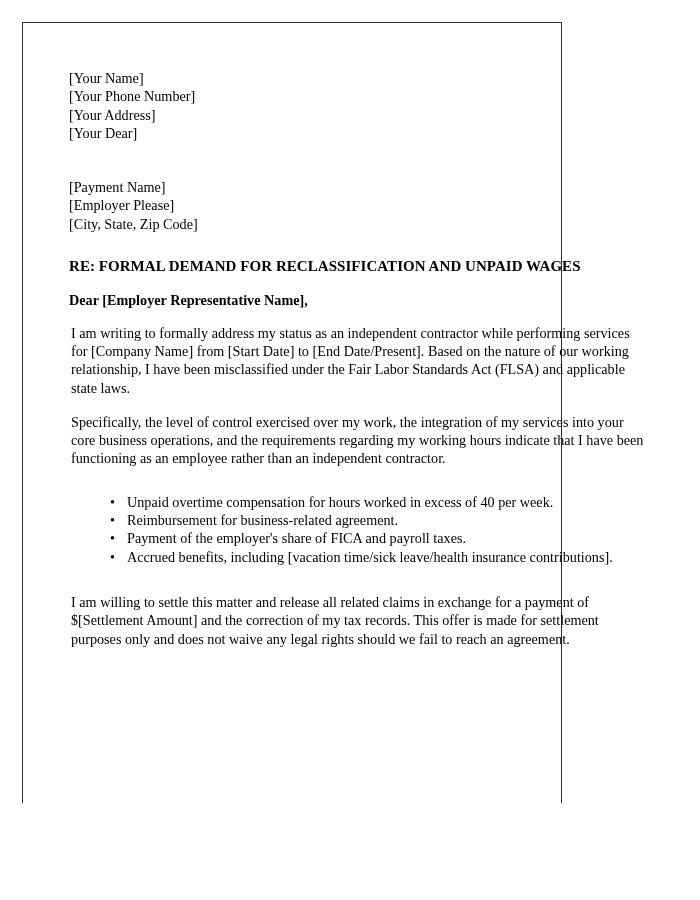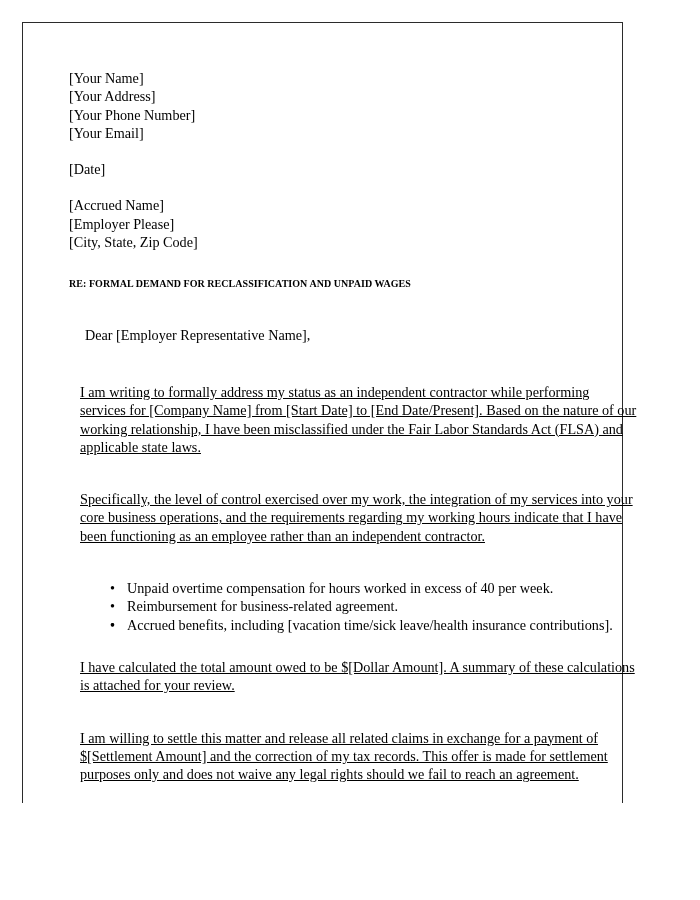--- a/index.html
+++ b/index.html
@@ -13,21 +13,21 @@
     overflow: hidden;
     font-family: "Liberation Serif", "DejaVu Serif", serif;
     color: #000000;
   }
 
   
   #page-sheet {
     position: absolute;
     left: 22px;
     top: 22px;
-    width: 601px;
+    width: 540px;
     height: 860px;            
     box-sizing: border-box;
     background: #ffffff;
     border-left: 1px solid #2b2b2b;
     border-right: 1px solid #2b2b2b;
     border-top: 1px solid #2b2b2b;
     border-bottom: none;
   }
 
   
@@ -55,33 +55,33 @@
   }
   .addr-line {
     display: block;
     white-space: pre;
   }
 
   .vgap-sm { height: 18px; }
 
   .subject-line {
     font-weight: bold;
-    font-size: 10px;
+    font-size: 15px;
     letter-spacing: 0.05px;
     margin: 0;
     white-space: nowrap;
   }
 
   .salutation {
-    margin: 16px;
+    margin: 0;
+    font-weight: bold;
   }
 
   p.para {
-    margin: 11px;
-    text-decoration: underline;
+    margin: 2px;
   }
 
   .spacer-para { height: 12px; }
   .spacer-subject-top { height: 24px; }
   .spacer-subject-bot { height: 16px; }
 
   ul.claims-list {
     margin: 0;
     padding: 0 0 0 41px;
     list-style: none;
@@ -104,35 +104,32 @@
 </style>
 </head>
 <body>
 
 <div id="page-sheet">
 
   <div id="letter-body">
 
     <div class="addr-block">
       <span class="addr-line">[Your Name]</span>
+      <span class="addr-line">[Your Phone Number]</span>
       <span class="addr-line">[Your Address]</span>
-      <span class="addr-line">[Your Phone Number]</span>
-      <span class="addr-line">[Your Email]</span>
+      <span class="addr-line">[Your Dear]</span>
     </div>
 
     <div class="vgap-sm"></div>
 
-    <div class="addr-block">
-      <span class="addr-line">[Date]</span>
-    </div>
 
     <div class="vgap-sm"></div>
 
     <div class="addr-block">
-      <span class="addr-line">[Accrued Name]</span>
+      <span class="addr-line">[Payment Name]</span>
       <span class="addr-line">[Employer Please]</span>
       <span class="addr-line">[City, State, Zip Code]</span>
     </div>
 
     <div class="spacer-subject-top"></div>
 
     <p class="subject-line">RE: FORMAL DEMAND FOR RECLASSIFICATION AND UNPAID WAGES</p>
 
     <div class="spacer-subject-bot"></div>
 
@@ -155,30 +152,30 @@
       <li>
         <span class="bullet-glyph">•</span>
         <span>Unpaid overtime compensation for hours worked in excess of 40 per week.</span>
       </li>
       <li>
         <span class="bullet-glyph">•</span>
         <span>Reimbursement for business-related agreement.</span>
       </li>
       <li>
         <span class="bullet-glyph">•</span>
+        <span>Payment of the employer's share of FICA and payroll taxes.</span>
       </li>
       <li>
         <span class="bullet-glyph">•</span>
         <span>Accrued benefits, including [vacation time/sick leave/health insurance contributions].</span>
       </li>
     </ul>
 
     <div class="spacer-list-bot"></div>
 
-    <p class="para">I have calculated the total amount owed to be $[Dollar Amount]. A summary of these calculations is attached for your review.</p>
 
     <div class="spacer-para"></div>
 
     <p class="para">I am willing to settle this matter and release all related claims in exchange for a payment of $[Settlement Amount] and the correction of my tax records. This offer is made for settlement purposes only and does not waive any legal rights should we fail to reach an agreement.</p>
 
     <div class="spacer-para"></div>
 
 
   </div>
 </div>

